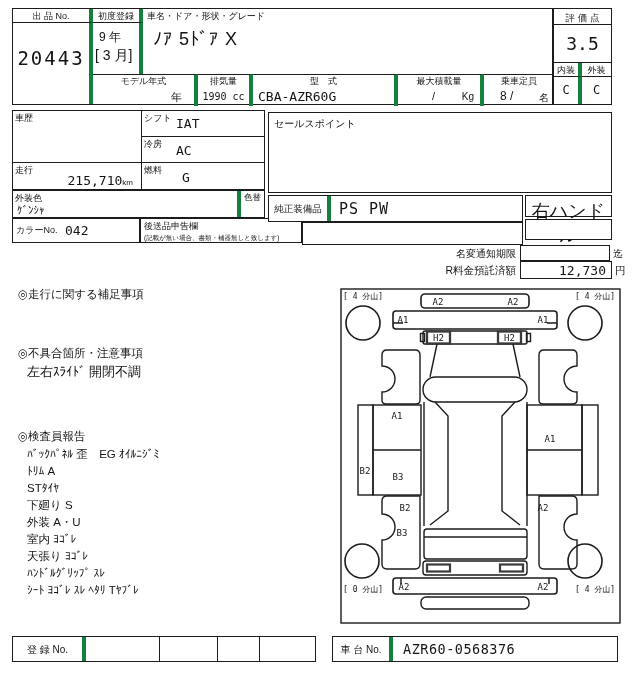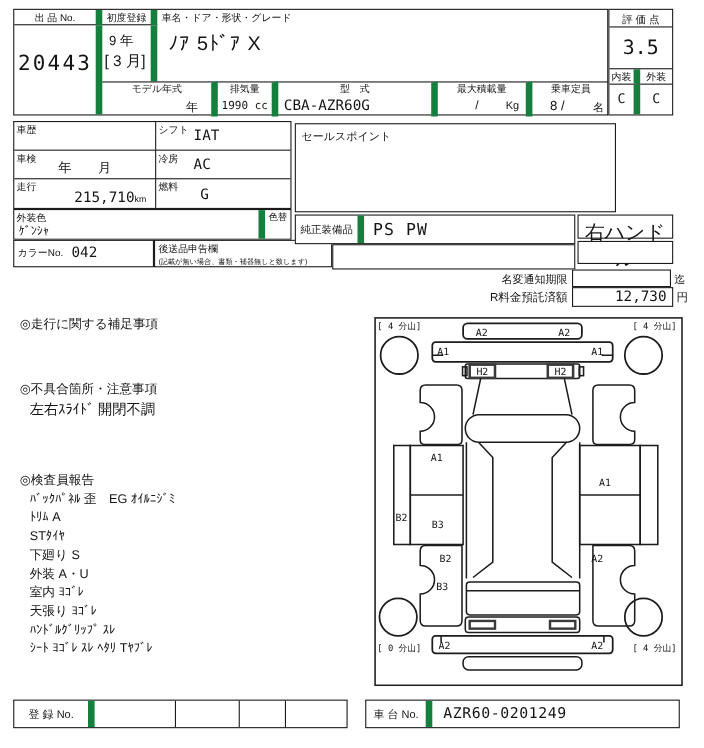--- a/index.html
+++ b/index.html
@@ -2,21 +2,21 @@
 <html><head>
 <meta charset="utf-8">
 <style>
   html,body{margin:0;padding:0;background:#fff}
   body{font-family:"Liberation Sans","DejaVu Sans",sans-serif;color:#141414;
        -webkit-font-smoothing:antialiased}
   .sheet{position:relative;width:640px;height:680px;background:#fff;overflow:hidden}
   .abs{position:absolute}
   .bx{position:absolute;border:1px solid #1c1c1c;background:#fff;box-sizing:border-box}
   .cell{position:absolute;box-sizing:border-box}
-  .br{border-right:6px solid #15803d}
+  .br{border-right:4px solid #15803d}
   .bl{border-left:1px solid #1c1c1c}
   .bb{border-bottom:1px solid #1c1c1c}
   .bt{border-top:1px solid #1c1c1c}
   .lb{font-size:9px;line-height:11px;color:#141414}
   .ctr{text-align:center}
   .rt{text-align:right}
   .mono{font-family:"DejaVu Sans Mono","Liberation Mono",monospace}
   .clab{position:absolute;left:2px;top:1px;font-size:9px}
   svg text{font-family:"DejaVu Sans Mono","Liberation Mono",monospace}
 </style>
@@ -72,24 +72,20 @@
   </div>
 
   <div class="bx" style="left:12px;top:110px;width:253px;height:80px">
     <div class="cell" style="left:0;top:0;width:128px;height:25px">
       <span class="clab">車歴</span>
     </div>
     <div class="cell bl" style="left:128px;top:0;width:123px;height:25px">
       <span class="clab">シフト</span>
       <span class="abs mono" style="left:34px;top:5px;font-size:13px">IAT</span>
     </div>
-    <div class="cell bt" style="left:0;top:25px;width:128px;height:26px">
-      <span class="clab">車検</span>
-      <div class="ctr" style="font-size:12px;padding-top:7px">年　　月</div>
-    </div>
     <div class="cell bl bt" style="left:128px;top:25px;width:123px;height:26px">
       <span class="clab">冷房</span>
       <span class="abs mono" style="left:34px;top:6px;font-size:13px">AC</span>
     </div>
     <div class="cell bt" style="left:0;top:51px;width:128px;height:27px">
       <span class="clab">走行</span>
       <div class="rt" style="padding:8px 8px 0 0">
         <span class="mono" style="font-size:13px">215,710</span><span style="font-size:8px">km</span>
       </div>
     </div>
@@ -109,21 +105,21 @@
 
   <div class="bx" style="left:12px;top:218px;width:128px;height:25px">
     <span class="abs" style="left:3px;top:5px;font-size:9px">カラーNo.</span>
     <span class="abs mono" style="left:52px;top:4px;font-size:13px">042</span>
   </div>
   <div class="bx" style="left:140px;top:218px;width:162px;height:25px">
     <div style="font-size:9px;padding:1px 0 0 3px">後送品申告欄</div>
     <div style="font-size:6.5px;padding:1px 0 0 3px;white-space:nowrap">(記載が無い場合、書類・補器無しと致します)</div>
   </div>
 
-  <div class="bx" style="left:268px;top:112px;width:292px;height:81px">
+  <div class="bx" style="left:268px;top:112px;width:344px;height:81px">
     <div style="font-size:10px;padding:4px 0 0 5px">セールスポイント</div>
   </div>
   <div class="bx" style="left:268px;top:195px;width:255px;height:27px">
     <div class="cell br ctr" style="left:0;top:0;width:62px;height:25px;font-size:9.5px;padding-top:7px">純正装備品</div>
     <span class="abs mono" style="left:70px;top:4px;font-size:15px;letter-spacing:1px">PS PW</span>
   </div>
   <div class="bx ctr" style="left:525px;top:195px;width:87px;height:22px;font-size:18px;padding-top:3px">右ハンドル</div>
   <div class="bx" style="left:302px;top:222px;width:221px;height:23px"></div>
   <div class="bx" style="left:525px;top:219px;width:87px;height:21px"></div>
 
@@ -221,16 +217,16 @@
   </svg>
 
   <div class="bx" style="left:12px;top:636px;width:304px;height:26px">
     <div class="cell br ctr" style="left:0;top:0;width:73px;height:24px;font-size:10px;padding-top:6px">登 録 No.</div>
     <div class="cell bl" style="left:146px;top:0;width:0;height:24px"></div>
     <div class="cell bl" style="left:204px;top:0;width:0;height:24px"></div>
     <div class="cell bl" style="left:246px;top:0;width:0;height:24px"></div>
   </div>
   <div class="bx" style="left:332px;top:636px;width:286px;height:26px">
     <div class="cell br ctr" style="left:0;top:0;width:60px;height:24px;font-size:10px;padding-top:6px">車 台 No.</div>
-    <span class="abs mono" style="left:70px;top:4px;font-size:13.5px;letter-spacing:0.5px">AZR60-0201249</span>
+    <span class="abs mono" style="left:70px;top:4px;font-size:13.5px;letter-spacing:0.5px">AZR60-0568376</span>
   </div>
 
 </div>
 
 </body></html>

